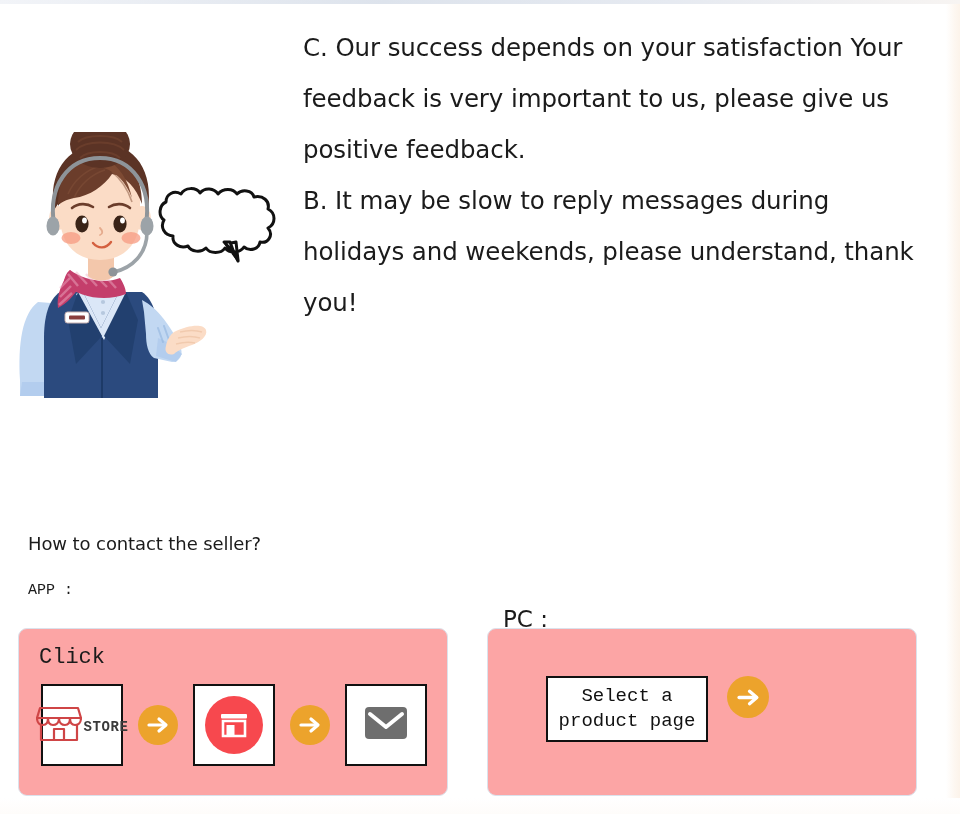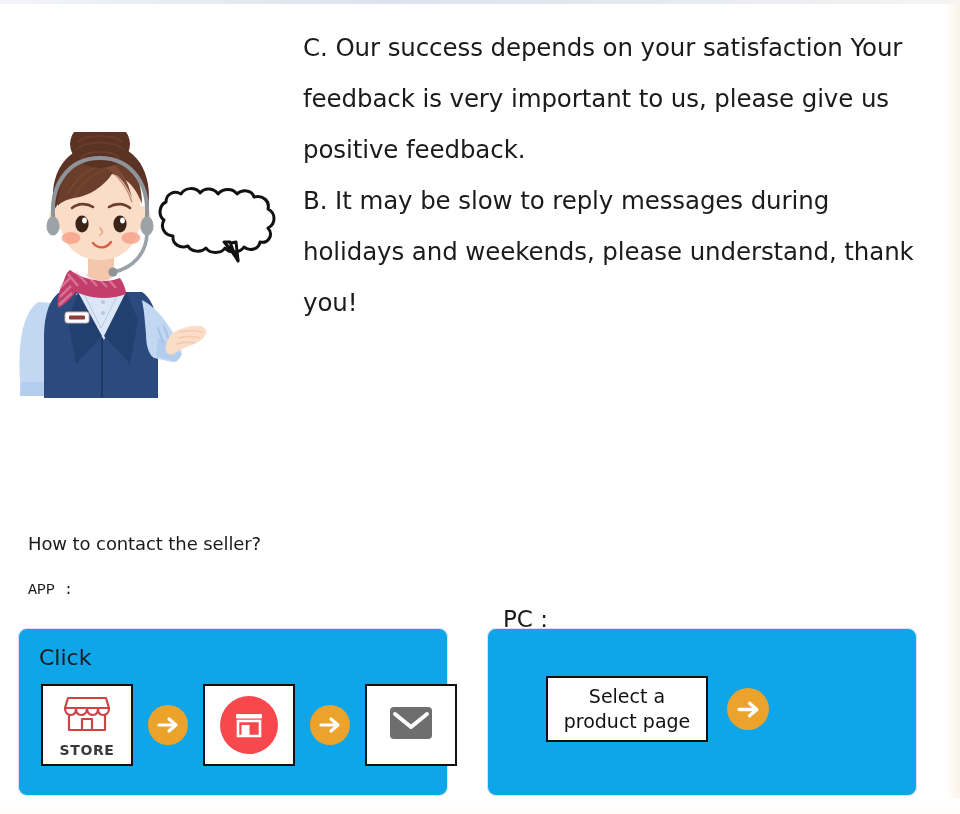--- a/index.html
+++ b/index.html
@@ -104,21 +104,22 @@
     top: 578px;
     font-size: 23px;
     color: #1b1b1b;
     margin-top: 28px;
   }
 
   .card {
     position: absolute;
     border: 1.6px solid #dbe2ec;
     border-radius: 9px;
-    background: #0ea5e9;
+    background: #fca5a5;
+    font-family: Liberation Mono, monospace;
   }
   .card-app {
     left: 18px;
     top: 628px;
     width: 430px;
     height: 168px;
   }
   .card-pc {
     left: 487px;
     top: 628px;
@@ -140,32 +141,31 @@
     top: 55px;
     display: flex;
     align-items: center;
     gap: 15px;
   }
   .pc-flow {
     position: absolute;
     left: 18px;
     top: 47px;
     display: flex;
-    align-items: center;
+    align-items: flex-start;
     gap: 19px;
     padding-left: 40px;
   }
 
   .tile {
-    width: 92px;
+    width: 82px;
     height: 82px;
     border: 2.2px solid #111111;
     background: #ffffff;
     display: flex;
-    flex-direction: column;
     align-items: center;
     justify-content: center;
   }
   .tile-store { gap: 2px; }
   .store-word {
     font-size: 14px;
     font-weight: 700;
     color: #3a3a3a;
     letter-spacing: .6px;
     margin-top: 3px;

